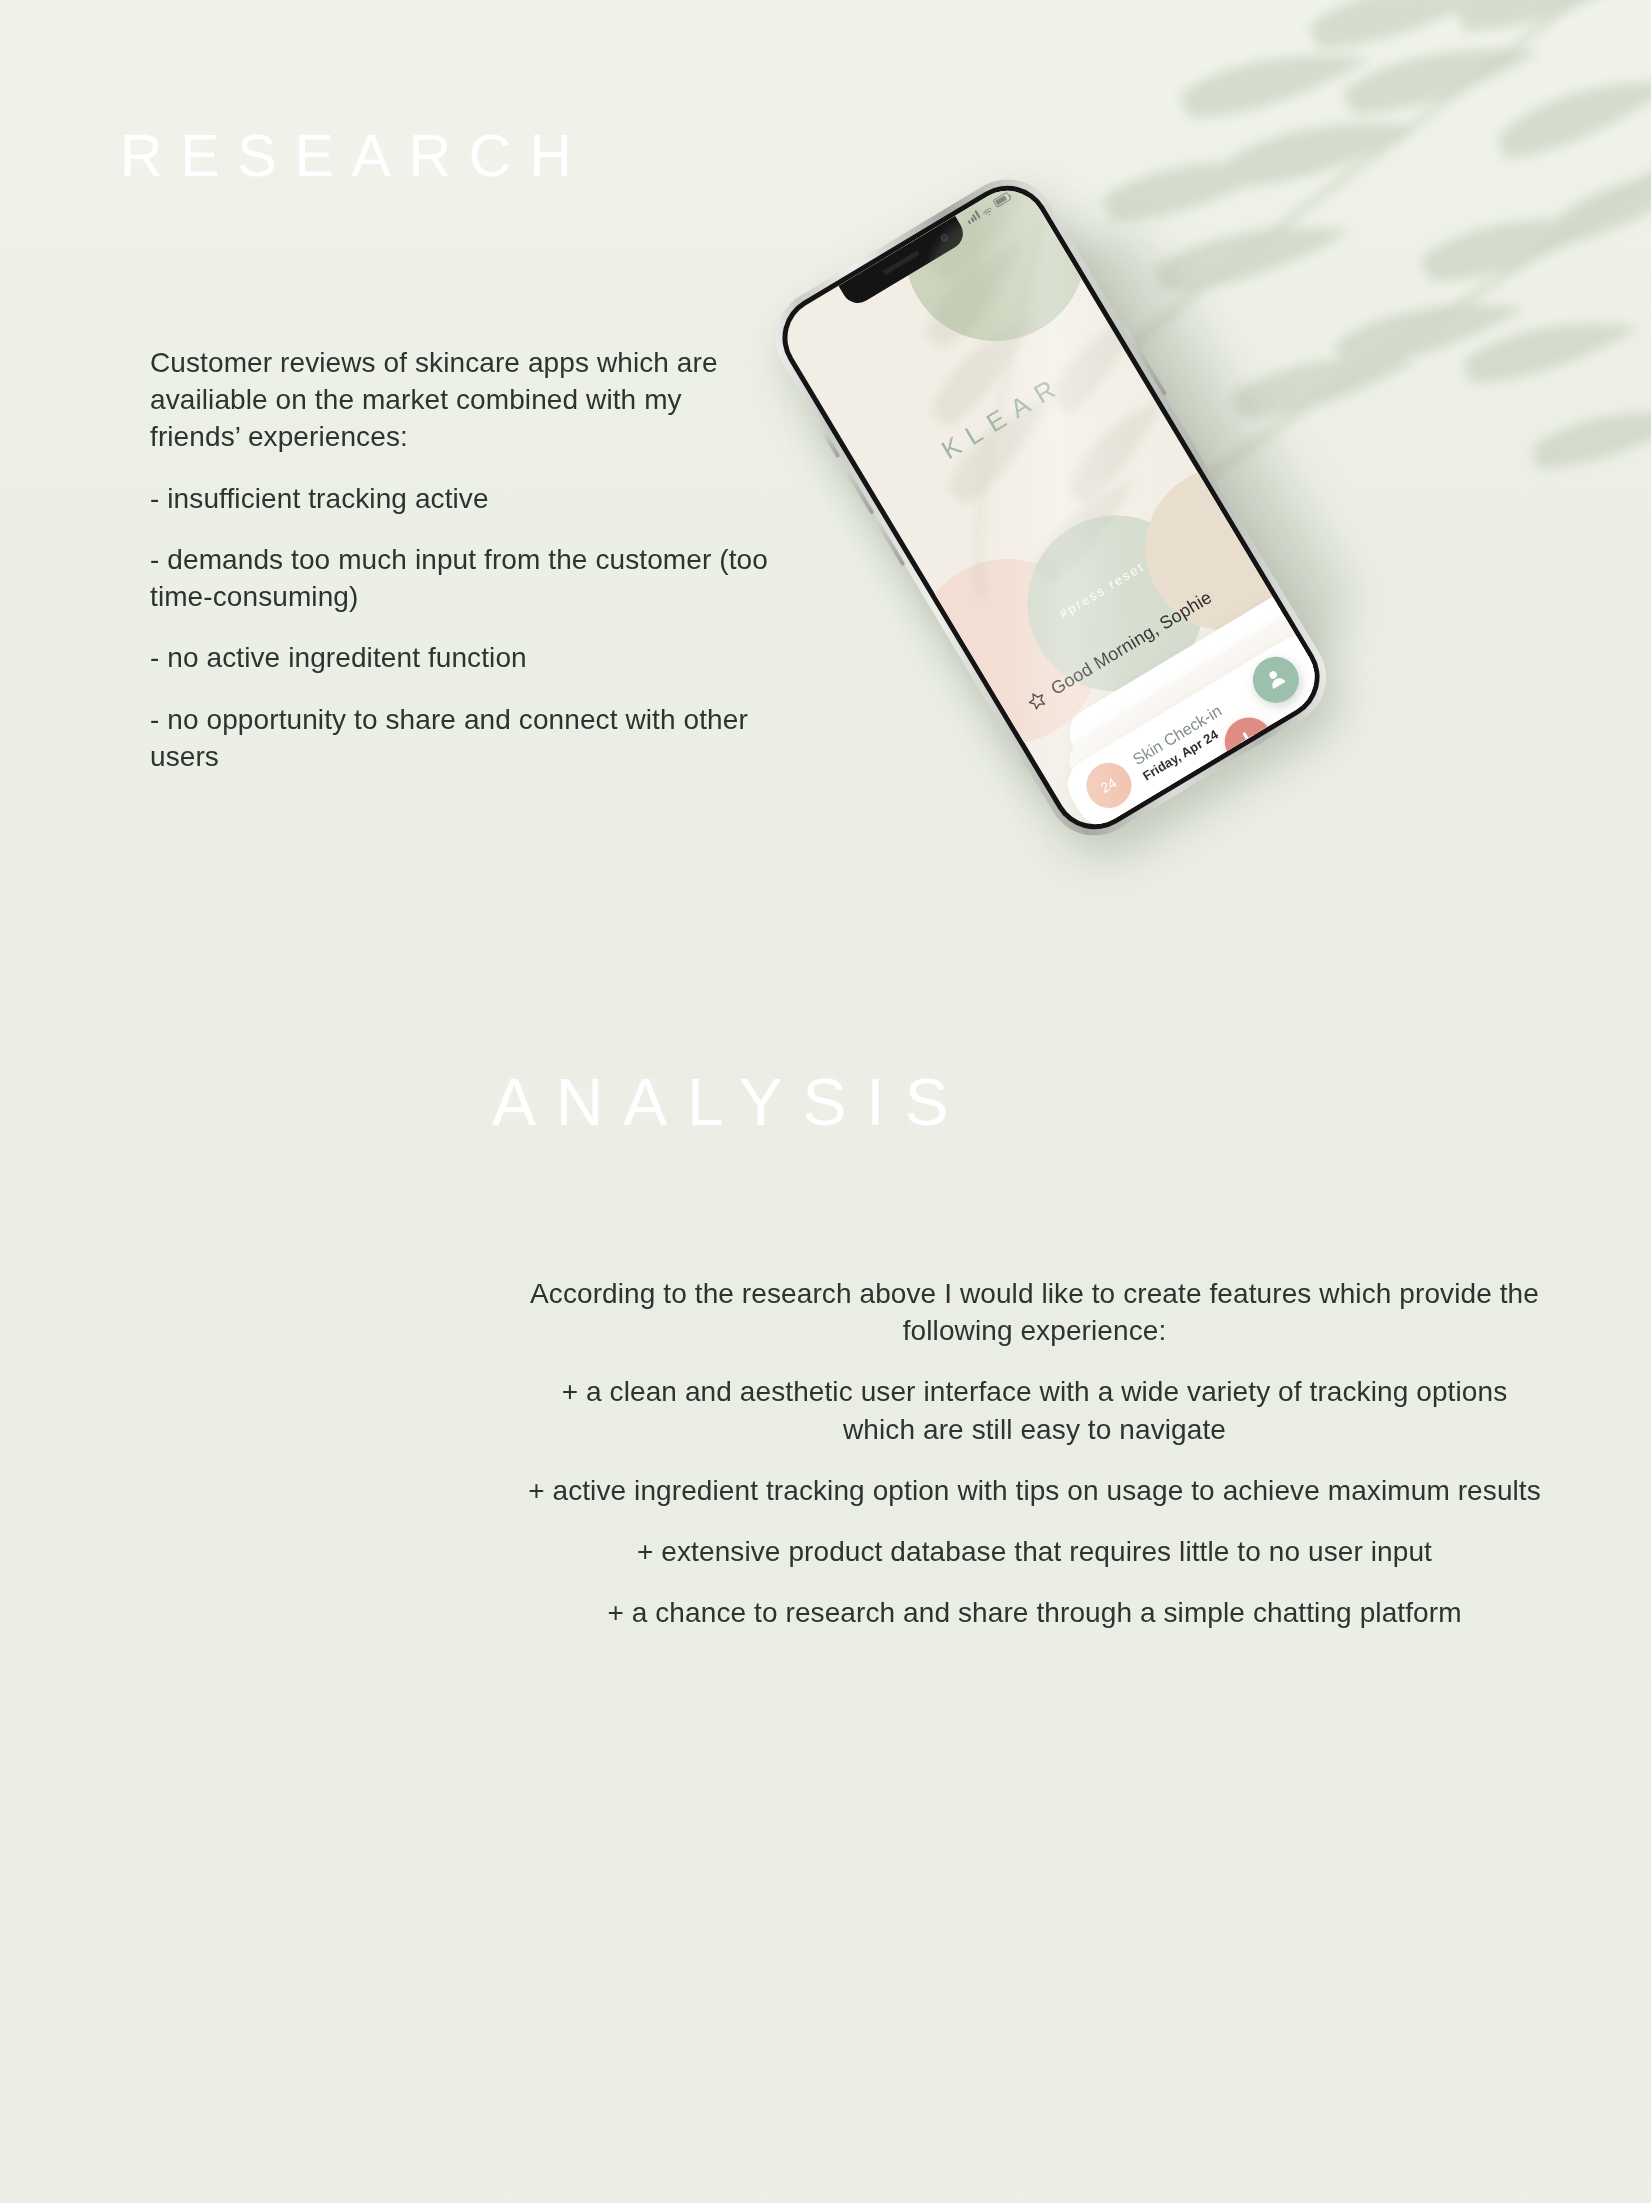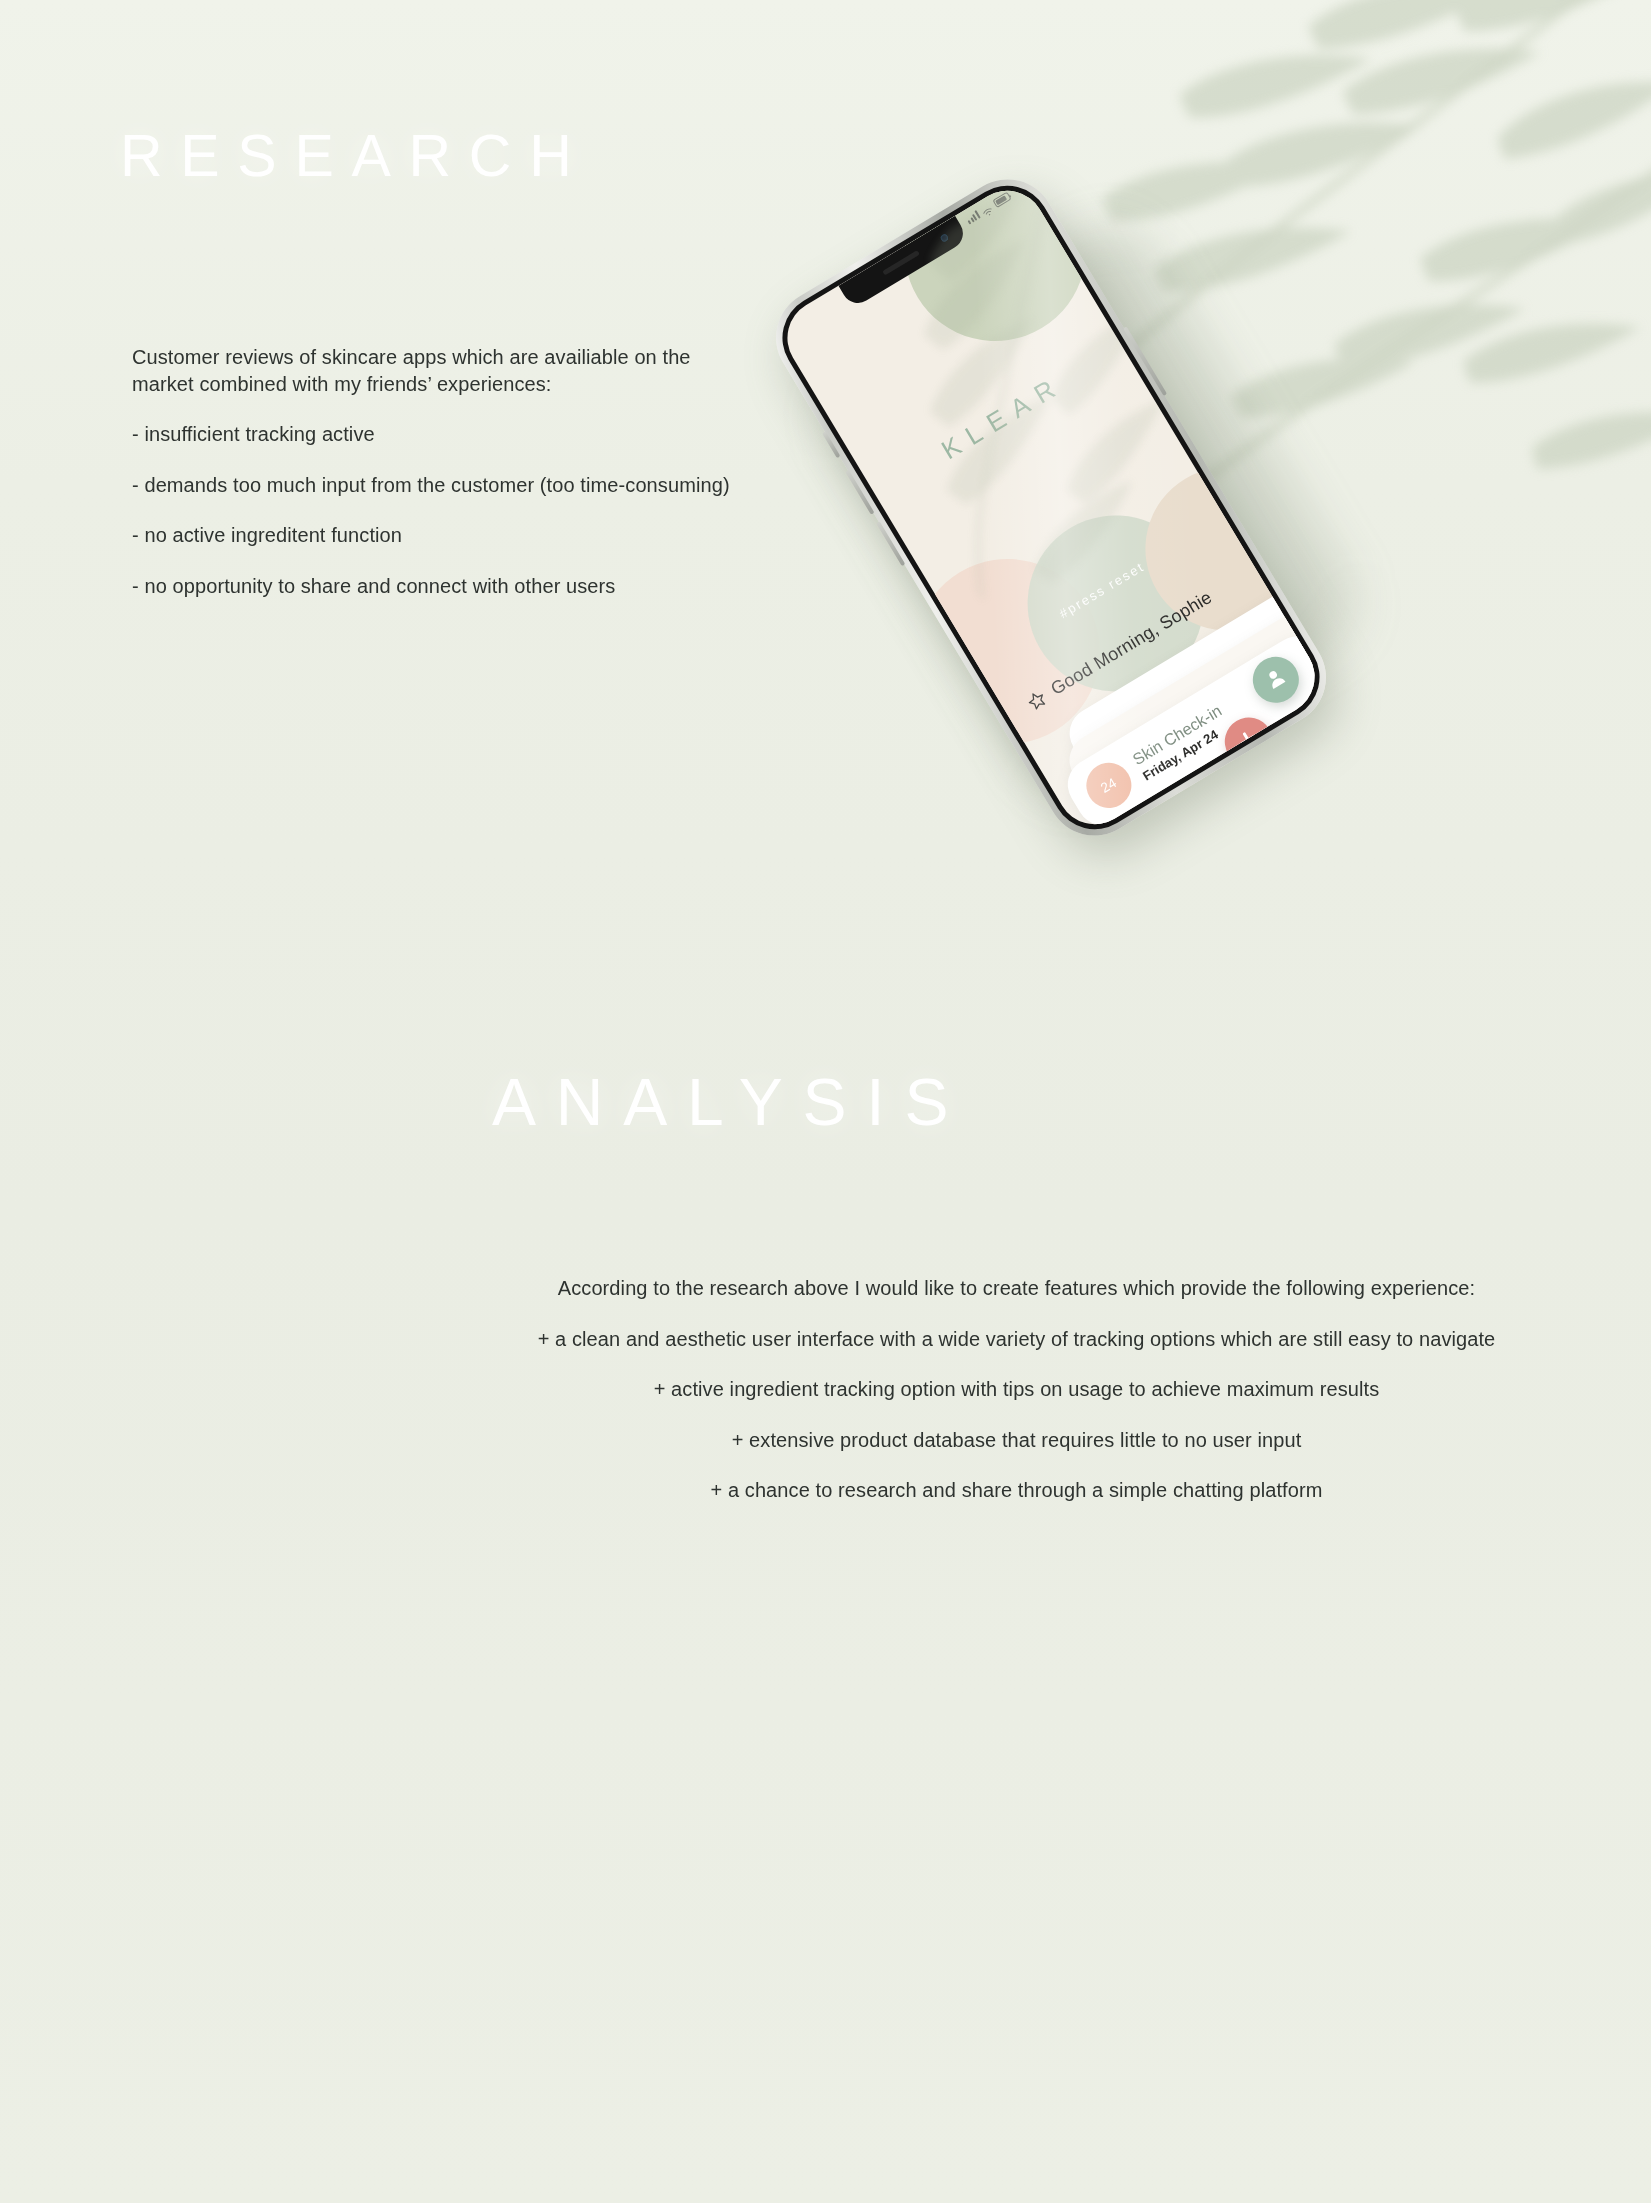--- a/index.html
+++ b/index.html
@@ -57,24 +57,25 @@
   }
   #analysis-title{
     position:absolute;
     left:492px; top:1069px;
     font-size:66px;
   }
 
   
   .copy{
     color:#2E3330;
-    font-size:20px;
+    font-size:28px;
     line-height:1.33;
     font-weight:400;
     letter-spacing:0.1px;
+    margin-left:18px;
   }
   .copy p{ margin:0 0 24px 0; }
   .copy p:last-child{ margin-bottom:0; }
 
   #research-copy{
     position:absolute;
     left:132px; top:344px;
     width:619px;
   }
   #analysis-copy{

